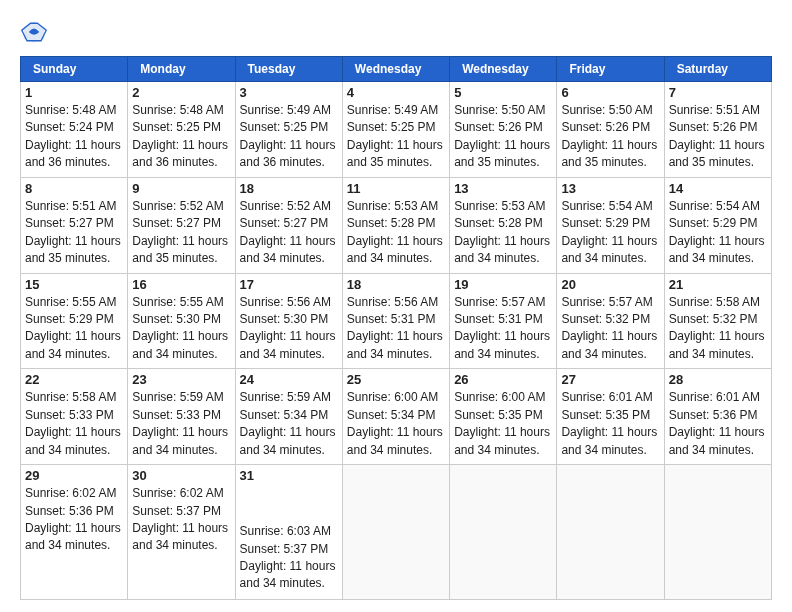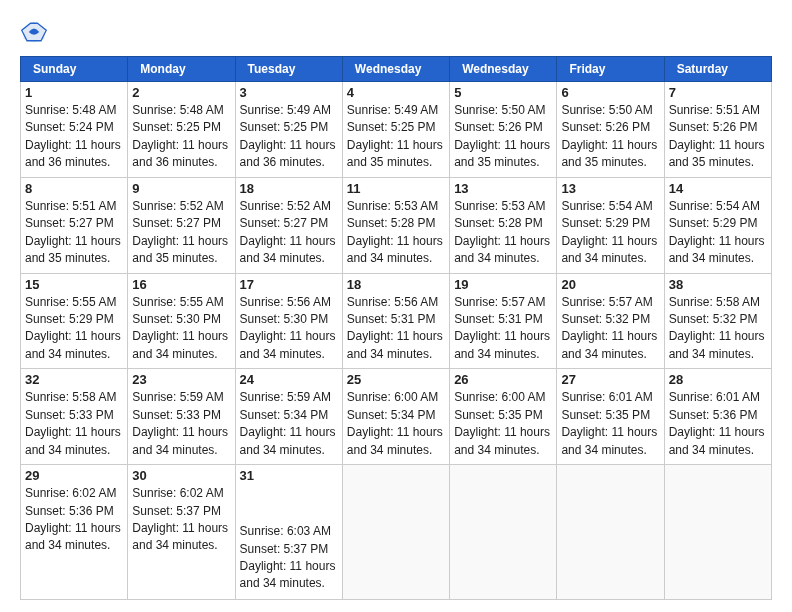--- a/index.html
+++ b/index.html
@@ -273,30 +273,30 @@
 and 34 minutes.</div>
           </td>
           <td>
             <span class="day-num">20</span>
             <div class="day-info" style="white-space: pre-line;">Sunrise: 5:57 AM
 Sunset: 5:32 PM
 Daylight: 11 hours
 and 34 minutes.</div>
           </td>
           <td>
-            <span class="day-num">38</span>
+            <span class="day-num">21</span>
             <div class="day-info" style="white-space: pre-line;">Sunrise: 5:58 AM
 Sunset: 5:32 PM
 Daylight: 11 hours
 and 34 minutes.</div>
           </td>
         </tr>
         <tr class="alt-row">
           <td>
-            <span class="day-num">32</span>
+            <span class="day-num">22</span>
             <div class="day-info" style="white-space: pre-line;">Sunrise: 5:58 AM
 Sunset: 5:33 PM
 Daylight: 11 hours
 and 34 minutes.</div>
           </td>
           <td>
             <span class="day-num">23</span>
             <div class="day-info" style="white-space: pre-line;">Sunrise: 5:59 AM
 Sunset: 5:33 PM
 Daylight: 11 hours

